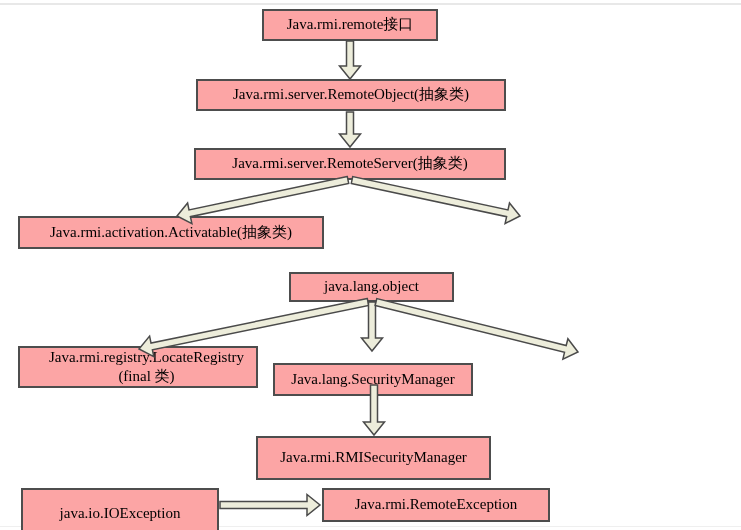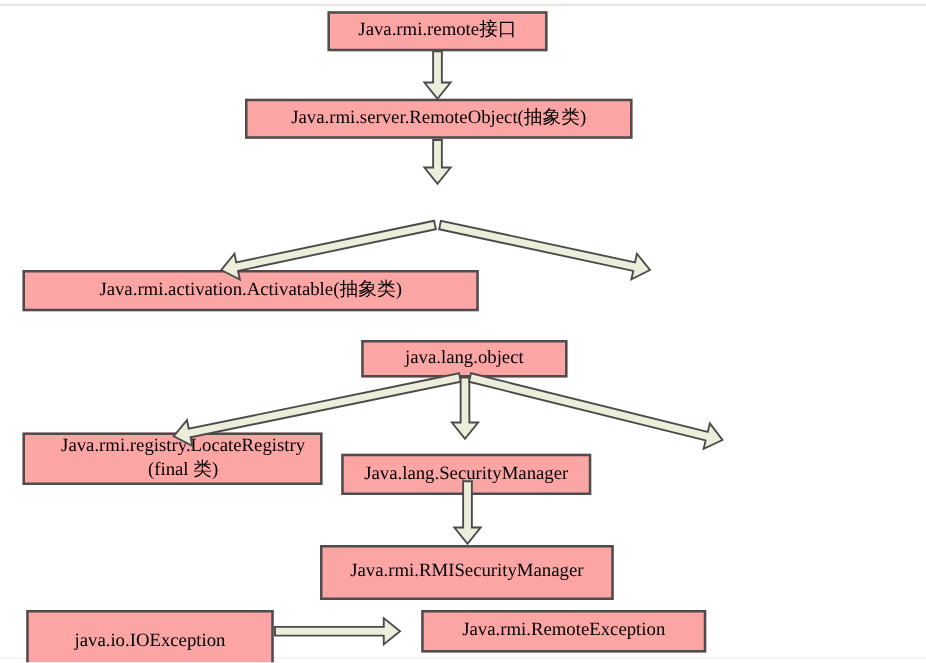--- a/index.html
+++ b/index.html
@@ -26,22 +26,25 @@
   <div class="bottom-rule"></div>
 
   <div class="node" style="left:262px; top:9px;  width:176px; height:32px;">
     <span>Java.rmi.remote接口</span>
   </div>
 
   <div class="node" style="left:196px; top:79px; width:310px; height:32px;">
     <span>Java.rmi.server.RemoteObject(抽象类)</span>
   </div>
 
+  <div class="node" style="left:194px; top:148px; width:312px; height:32px;">
+    <span>Java.rmi.server.RemoteServer(抽象类)</span>
+  </div>
 
-  <div class="node" style="left:18px; top:216px; width:365px; height:33px;justify-content:center;">
+  <div class="node" style="left:18px; top:216px; width:306px; height:33px;justify-content:center;">
     <span>Java.rmi.activation.Activatable(抽象类)</span>
   </div>
 
 
   <div class="node" style="left:289px; top:272px; width:165px; height:30px;">
     <span>java.lang.object</span>
   </div>
 
   <div class="node" style="left:18px; top:346px; width:240px; height:42px;padding-left:17px;">
     <span>Java.rmi.registry.LocateRegistry</span>
@@ -54,21 +57,21 @@
 
 
   <div class="node" style="left:256px; top:436px; width:235px; height:44px;">
     <span>Java.rmi.RMISecurityManager</span>
   </div>
 
   <div class="node" style="left:21px; top:488px; width:198px; height:52px;">
     <span>java.io.IOException</span>
   </div>
 
-  <div class="node" style="left:337px; top:488px; width:228px; height:34px;">
+  <div class="node" style="left:322px; top:488px; width:228px; height:34px;">
     <span>Java.rmi.RemoteException</span>
   </div>
 
   <svg id="arrow-svg" width="741" height="530" viewBox="0 0 741 530">
       <polygon points="346.5,41.0 346.5,66.0 339.5,66.0 350.0,79.0 360.5,66.0 353.5,66.0 353.5,41.0" fill="#ededdb" stroke="#4a4a4a" stroke-width="1.5" stroke-linejoin="miter"></polygon>
       <polygon points="346.5,112.0 346.5,134.0 339.5,134.0 350.0,147.0 360.5,134.0 353.5,134.0 353.5,112.0" fill="#ededdb" stroke="#4a4a4a" stroke-width="1.5" stroke-linejoin="miter"></polygon>
       <polygon points="347.3,176.6 189.0,209.9 187.6,203.0 177.0,216.0 191.9,223.6 190.4,216.7 348.7,183.4" fill="#ededdb" stroke="#4a4a4a" stroke-width="1.5" stroke-linejoin="miter"></polygon>
       <polygon points="351.3,183.4 506.6,216.7 505.1,223.5 520.0,216.0 509.5,203.0 508.0,209.9 352.7,176.6" fill="#ededdb" stroke="#4a4a4a" stroke-width="1.5" stroke-linejoin="miter"></polygon>
       <polygon points="367.3,298.6 151.0,343.0 149.6,336.1 139.0,349.0 153.8,356.7 152.4,349.8 368.7,305.4" fill="#ededdb" stroke="#4a4a4a" stroke-width="1.5" stroke-linejoin="miter"></polygon>
       <polygon points="368.5,302.0 368.5,338.0 361.5,338.0 372.0,351.0 382.5,338.0 375.5,338.0 375.5,302.0" fill="#ededdb" stroke="#4a4a4a" stroke-width="1.5" stroke-linejoin="miter"></polygon>

